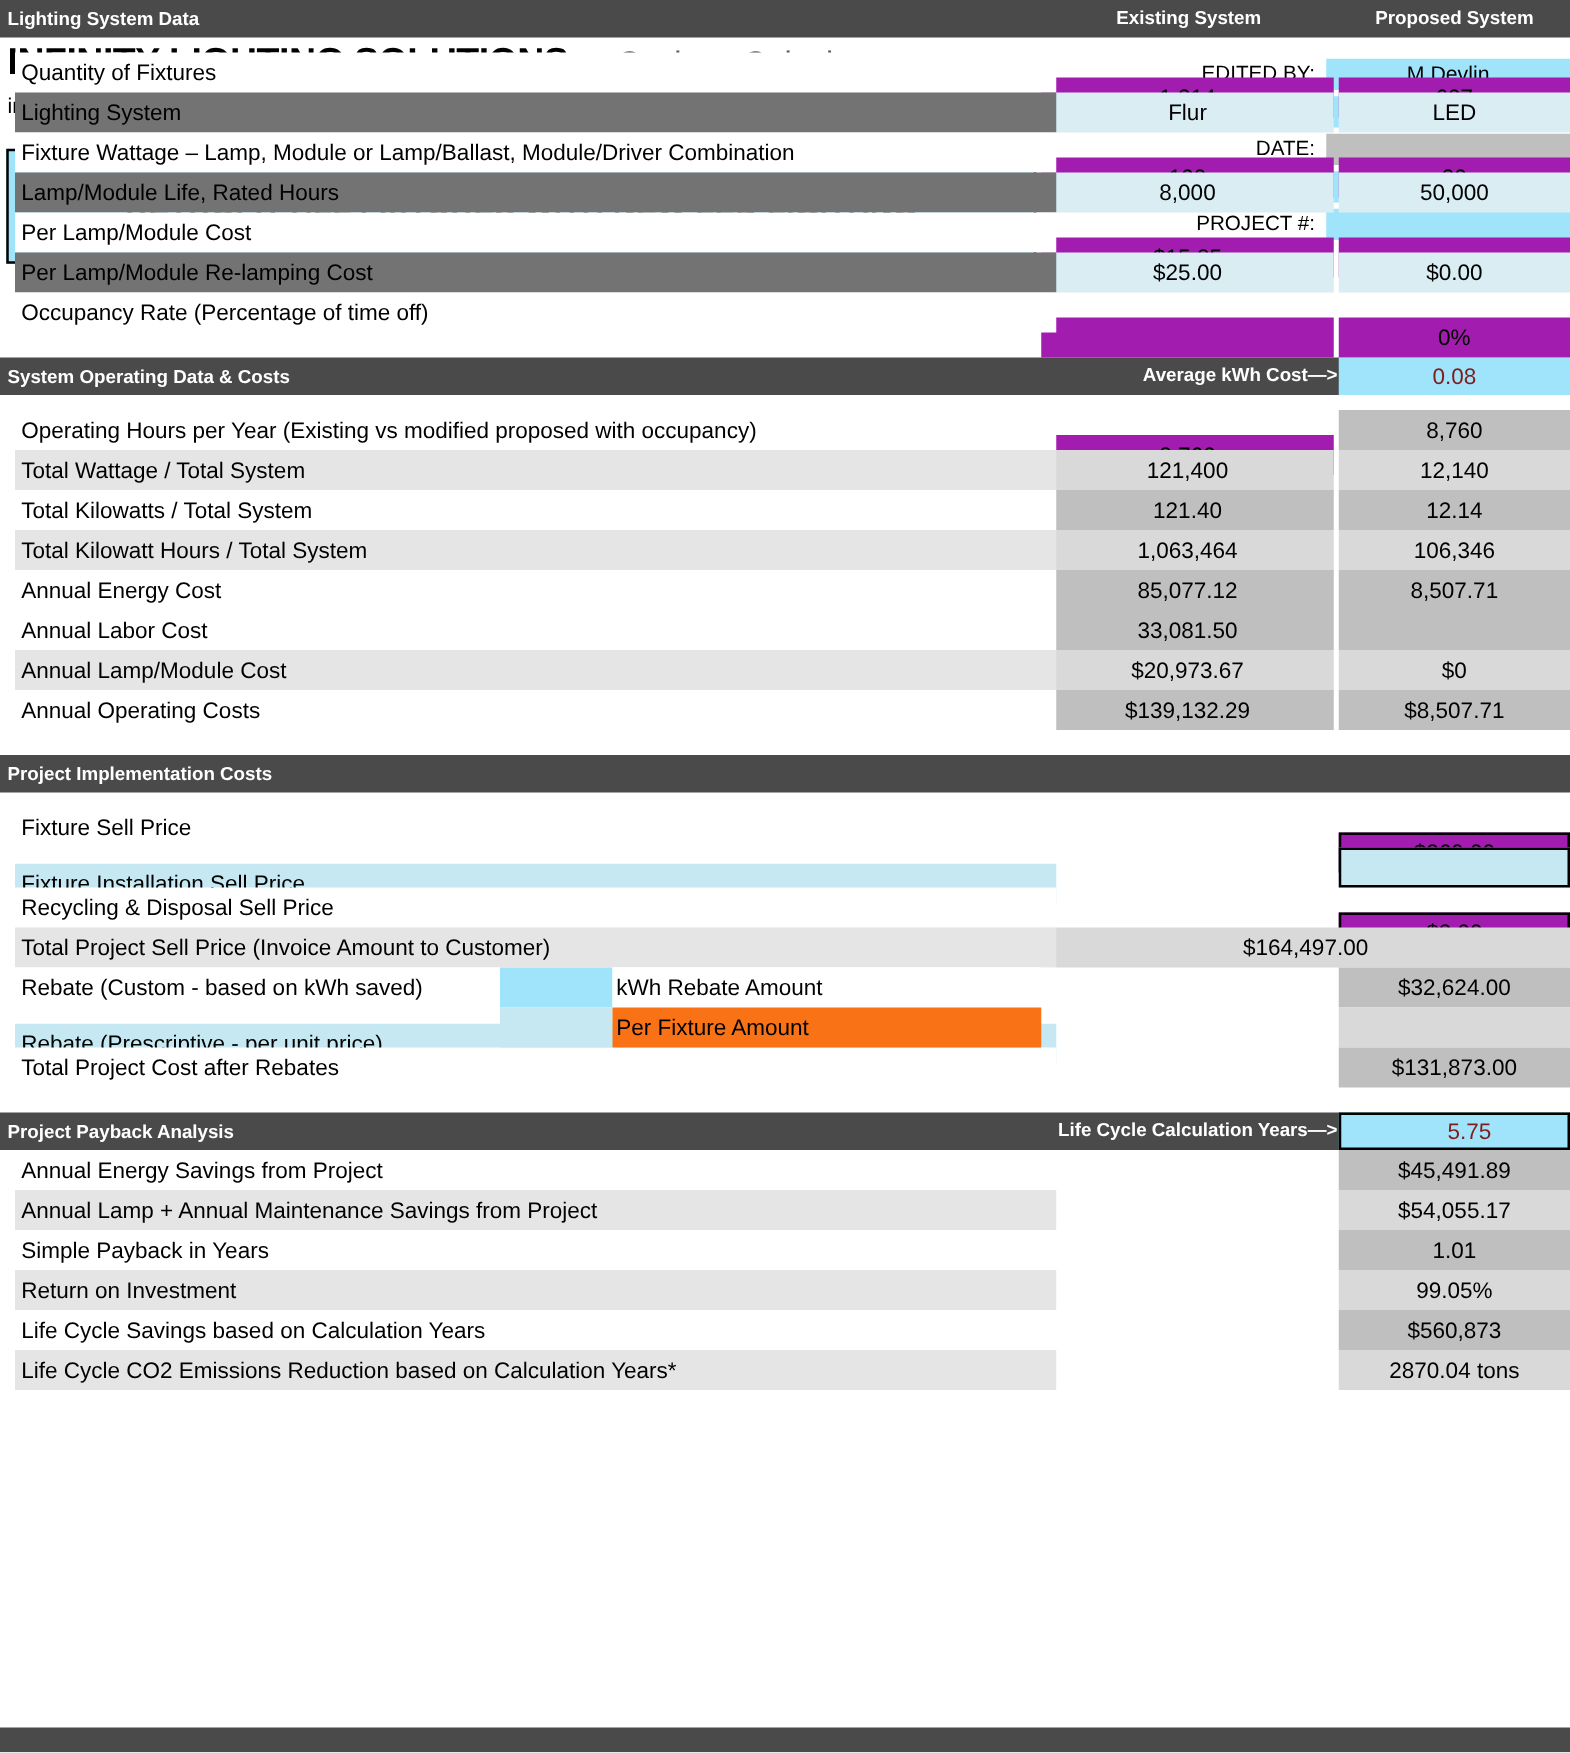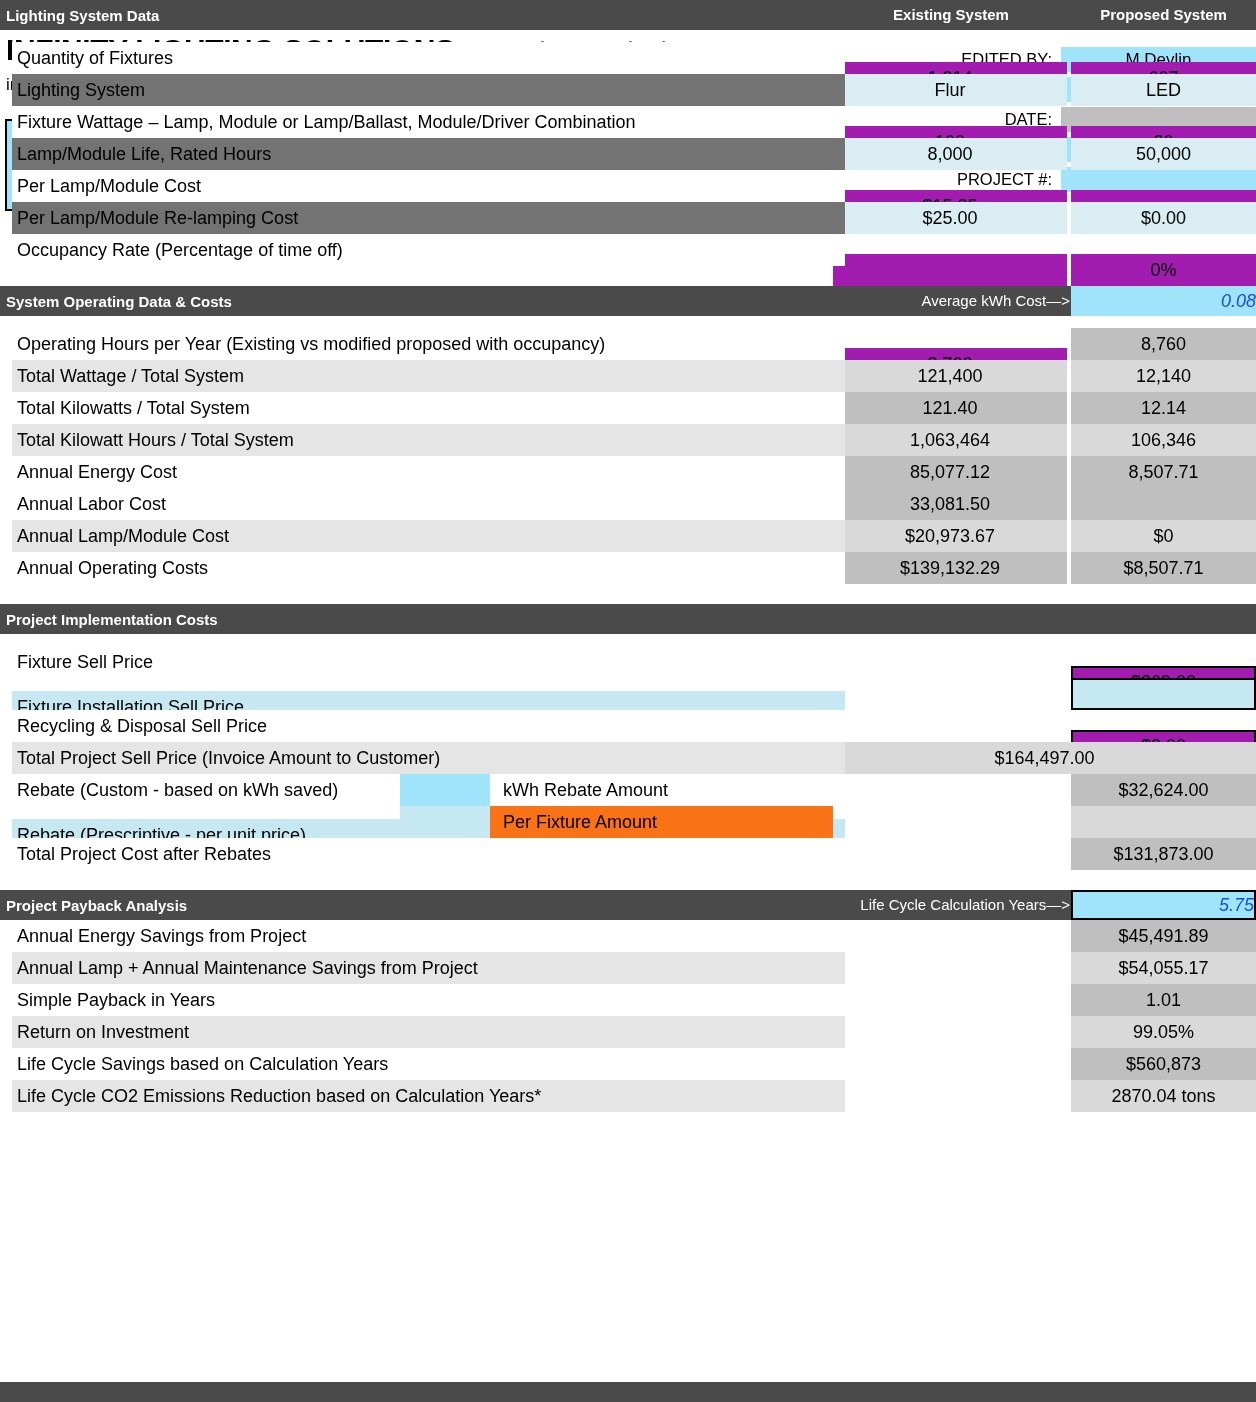--- a/index.html
+++ b/index.html
@@ -57,27 +57,26 @@
     font-size:15px; font-weight:bold; padding-left:6px; white-space:nowrap;
   }
   .sec-head .sh-col {
     position:absolute; top:0; height:30px; line-height:30px;
     font-size:15px; font-weight:bold; text-align:center;
   }
   .sh-col.c-exist { left:833px; width:236px; }
   .sh-col.c-prop  { left:1071px; width:185px; }
   .sh-right-label {
     position:absolute; top:0; height:30px; line-height:30px;
-    right:186px; font-size:15px; font-weight:normal; white-space:nowrap;text-align:center;
+    right:186px; font-size:15px; font-weight:bold; white-space:nowrap;text-align:center;
   }
   .sh-right-value {
     position:absolute; top:0; left:1071px; width:185px; height:30px;
-    line-height:30px; text-align:right; background:#a0e4fb; color:#1d4ed8;
+    line-height:30px; text-align:center; background:#a0e4fb; color:#7f1d1d;
     font-size:18px;
-    font-style:italic;
   }
   .sh-right-value.bordered { border:2px solid #000; line-height:26px;padding-left:24px; }
 
   
   .row {
     position:relative; height:32px; display:flex; align-items:center;
   }
   .row .label {
     position:absolute; left:12px; top:0; width:833px; height:32px;
     line-height:32px; font-size:18px; padding-left:5px; white-space:nowrap;
@@ -111,21 +110,21 @@
 
   
   .mini-input {
     position:absolute; top:0; left:400px; width:90px; height:32px;
     z-index:3;
   }
   .mini-input.blue  { background:#a0e4fb; }
   .mini-input.lblue { background:#c5e8f2; }
   .mid-label {
     position:absolute; top:0; left:490px; width:343px; height:32px;
-    line-height:32px; font-size:18px; padding-left:13px; z-index:3;
+    line-height:32px; font-size:18px; padding-left:3px; z-index:3;
     white-space:nowrap;
   }
   .mid-label.grey { background:#f97316; }
   .mid-label.white { background:#ffffff; }
 </style>
 </head>
 <body>
 
 <div class="page">
 

